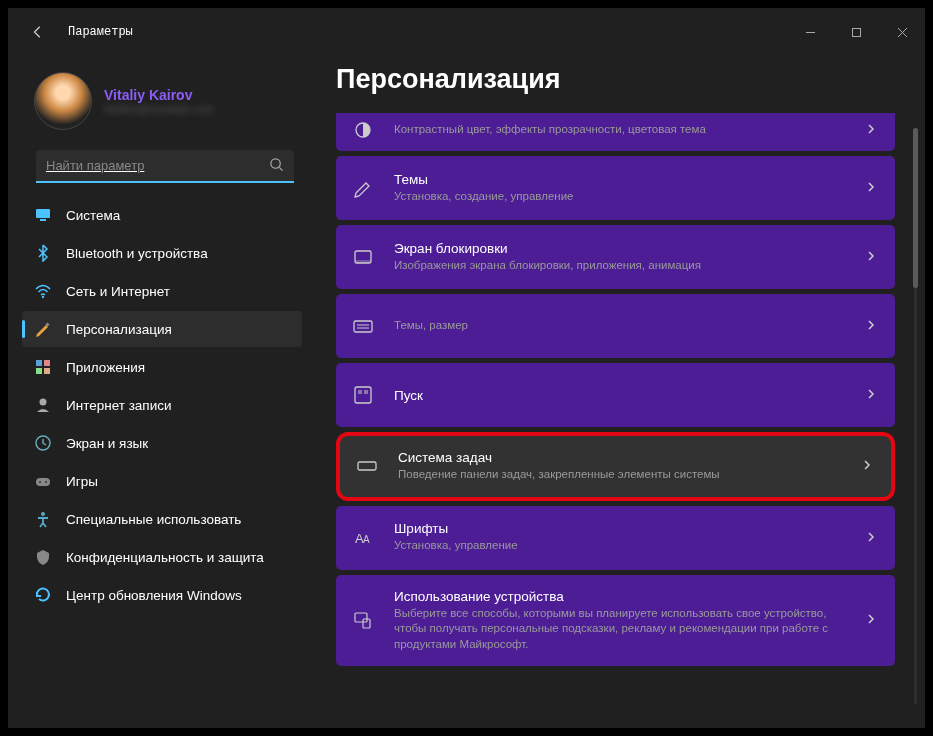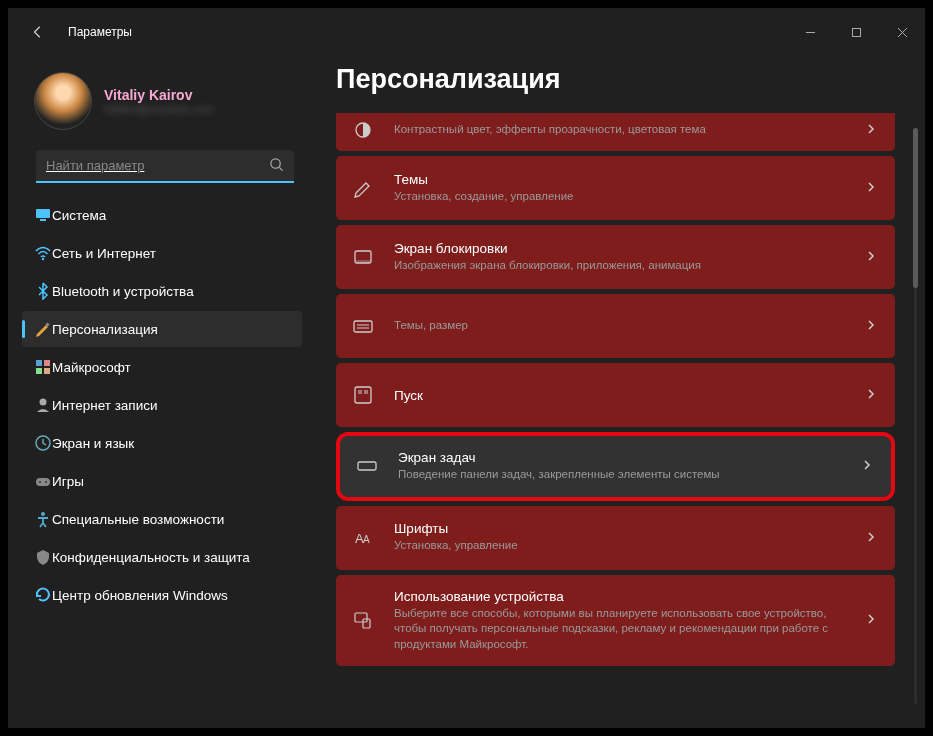--- a/index.html
+++ b/index.html
@@ -1,41 +1,41 @@
 <!DOCTYPE html>
 <html><head>
 <meta charset="utf-8">
 <style>
 * { margin:0; padding:0; box-sizing:border-box; font-family:"Segoe UI",Arial,sans-serif; }
 body { background:#000; width:933px; height:736px; overflow:hidden; }
 .frame { position:absolute; left:6px; top:6px; width:921px; height:724px; border:2px solid #000; background:#202020; }
 .titlebar { height:48px; display:flex; align-items:center; padding-left:14px; }
 .back { width:32px; height:32px; display:flex; align-items:center; justify-content:center; color:#ccc; }
-.appname { color:#fff; font-size:12px; margin-left:14px; }
+.appname { color:#fff; font-size:12px; margin-left:14px;font-family:Liberation Mono, monospace; }
 .wincontrols { margin-left:auto; display:flex; }
 .wbtn { width:46px; height:32px; display:flex; align-items:center; justify-content:center; color:#aaa; }
 .content { display:flex; height:calc(100% - 48px); }
 .sidebar { width:300px; padding:8px 0 0 14px; display:flex; flex-direction:column; }
 .profile { display:flex; align-items:center; padding:8px 8px 16px 12px; gap:12px; }
 .avatar { width:58px; height:58px; border-radius:50%; background:radial-gradient(circle at 50% 35%, #ffd8b0 15%, #c84 40%, #222 70%); border:1px solid #444; }
-.pname { color:#f9a8d4; font-size:14px; font-weight:600; }
+.pname { color:#8b5cf6; font-size:14px; font-weight:600; }
 .pemail { color:#555; font-size:11px; filter:blur(3px); }
 .searchwrap { margin:4px 14px 14px 14px; position:relative; }
 .search { width:100%; background:#2d2d2d; border:none; border-bottom:2px solid #4cc2ff; color:#fff; font-size:13px; padding:8px 30px 8px 10px; border-radius:4px 4px 0 0; outline:none;text-decoration:underline; }
 .search::placeholder { color:#888; }
 .searchicon { position:absolute; right:10px; top:7px; color:#aaa; }
 .nav { display:flex; flex-direction:column; gap:2px; padding-right:6px; }
-.navitem { display:flex; align-items:center; padding:9px 10px 9px 12px; border-radius:4px; color:#fff; font-size:13.5px; cursor:pointer; position:relative; }
+.navitem { display:flex; align-items:center; gap:14px; padding:9px 10px 9px 12px; border-radius:4px; color:#fff; font-size:13.5px; cursor:pointer; position:relative; }
 .navitem.active { background:#2d2d2d; }
 .navitem.active::before { content:""; position:absolute; left:0; top:9px; bottom:9px; width:3px; background:#4cc2ff; border-radius:2px; }
 .navicon { width:18px; height:18px; display:flex; align-items:center; justify-content:center; font-size:14px; }
 .main { flex:1; padding:8px 24px 0 28px; display:flex; flex-direction:column; overflow:hidden; }
 .pagetitle { color:#fff; font-size:27px; font-weight:600; margin-bottom:18px; }
 .list { display:flex; flex-direction:column; gap:5px; overflow-y:auto; padding-right:6px; }
-.card { background:#7f1d1d; border-radius:5px; display:flex; align-items:center; padding:14px 18px 14px 16px; gap:20px; cursor:pointer; min-height:64px; }
+.card { background:#4c1d95; border-radius:5px; display:flex; align-items:center; padding:14px 18px 14px 16px; gap:20px; cursor:pointer; min-height:64px; }
 .card.partial { border-radius:0 0 5px 5px; padding-top:6px; padding-bottom:10px; min-height:auto; }
 .card.highlight { border:4px solid #e30613; border-radius:12px; background:#323232; }
 .cicon { width:22px; color:#ddd; display:flex; align-items:center; justify-content:center; flex-shrink:0; }
 .ctext { flex:1; display:flex; flex-direction:column; gap:2px; }
 .ctitle { color:#fff; font-size:13.5px; }
 .cdesc { color:#9a9a9a; font-size:11.5px; line-height:1.35; }
 .chev { color:#ccc; flex-shrink:0; }
 .scrollbar-track { position:absolute; right:8px; top:120px; bottom:24px; width:3px; background:#2d2d2d; border-radius:2px; }
 .scrollbar-thumb { position:absolute; right:7px; top:120px; width:5px; height:160px; background:#5a5a5a; border-radius:3px; }
 </style>
@@ -93,53 +93,53 @@
               <svg width="18" height="18" viewBox="0 0 18 18">
                 <rect x="2" y="3" width="14" height="9" rx="1" fill="#4cc2ff"></rect>
                 <rect x="6" y="13" width="6" height="2" fill="#4cc2ff"></rect>
               </svg>
             </span>
             <span>Система</span>
           </div>
           <div class="navitem">
             <span class="navicon">
               <svg width="18" height="18" viewBox="0 0 18 18">
+                <path d="M9 1 L13 5 L9 9 L13 13 L9 17 V1 M5 5 L13 13 M5 13 L13 5" stroke="#4cc2ff" stroke-width="1.5" fill="none"></path>
+              </svg>
+            </span>
+            <span>Bluetooth и устройства</span>
+          </div>
+          <div class="navitem">
+            <span class="navicon">
+              <svg width="18" height="18" viewBox="0 0 18 18">
                 <path d="M2 7 Q9 0 16 7 M4.5 10 Q9 5 13.5 10 M7 13 Q9 11 11 13" stroke="#4cc2ff" stroke-width="1.5" fill="none"></path>
                 <circle cx="9" cy="15" r="1.2" fill="#4cc2ff"></circle>
               </svg>
             </span>
             <span>Сеть и Интернет</span>
-          </div>
-          <div class="navitem">
-            <span class="navicon">
-              <svg width="18" height="18" viewBox="0 0 18 18">
-                <path d="M9 1 L13 5 L9 9 L13 13 L9 17 V1 M5 5 L13 13 M5 13 L13 5" stroke="#4cc2ff" stroke-width="1.5" fill="none"></path>
-              </svg>
-            </span>
-            <span>Bluetooth и устройства</span>
           </div>
           <div class="navitem active">
             <span class="navicon">
               <svg width="18" height="18" viewBox="0 0 18 18">
                 <path d="M3 14 L12 5 L14 7 L5 16 L2 17 Z" fill="#e8a33d"></path>
                 <rect x="12" y="3" width="3" height="3" transform="rotate(45 13.5 4.5)" fill="#888"></rect>
               </svg>
             </span>
             <span>Персонализация</span>
           </div>
           <div class="navitem">
             <span class="navicon">
               <svg width="18" height="18" viewBox="0 0 18 18">
                 <rect x="2" y="2" width="6" height="6" fill="#5aa0d8"></rect>
                 <rect x="10" y="2" width="6" height="6" fill="#d88"></rect>
                 <rect x="2" y="10" width="6" height="6" fill="#8d8"></rect>
                 <rect x="10" y="10" width="6" height="6" fill="#da8"></rect>
               </svg>
             </span>
-            <span>Майкрософт</span>
+            <span>Приложения</span>
           </div>
           <div class="navitem">
             <span class="navicon">
               <svg width="18" height="18" viewBox="0 0 18 18">
                 <circle cx="9" cy="6" r="3.5" fill="#aaa"></circle>
                 <path d="M3 16 Q9 10 15 16" fill="#aaa"></path>
               </svg>
             </span>
             <span>Интернет записи</span>
           </div>
@@ -162,21 +162,21 @@
             </span>
             <span>Игры</span>
           </div>
           <div class="navitem">
             <span class="navicon">
               <svg width="18" height="18" viewBox="0 0 18 18">
                 <circle cx="9" cy="4" r="2" fill="#5ac"></circle>
                 <path d="M4 8 L14 8 M9 8 V13 M9 13 L6 17 M9 13 L12 17" stroke="#5ac" stroke-width="1.8" fill="none"></path>
               </svg>
             </span>
-            <span>Специальные возможности</span>
+            <span>Специальные использовать</span>
           </div>
           <div class="navitem">
             <span class="navicon">
               <svg width="18" height="18" viewBox="0 0 18 18">
                 <path d="M9 2 L15 5 V9 Q15 14 9 17 Q3 14 3 9 V5 Z" fill="#888"></path>
               </svg>
             </span>
             <span>Конфиденциальность и защита</span>
           </div>
           <div class="navitem">
@@ -267,21 +267,21 @@
                 <path d="M4 2 L8 6 L4 10" stroke="#ccc" stroke-width="1.5" fill="none"></path>
               </svg></span>
           </div>
           <div class="card highlight">
             <span class="cicon">
               <svg width="22" height="22" viewBox="0 0 22 22">
                 <rect x="2" y="7" width="18" height="8" rx="1.5" stroke="#ccc" fill="none" stroke-width="1.3"></rect>
               </svg>
             </span>
             <div class="ctext">
-              <div class="ctitle">Экран задач</div>
+              <div class="ctitle">Система задач</div>
               <div class="cdesc">Поведение панели задач, закрепленные элементы системы</div>
             </div>
             <span class="chev"><svg width="12" height="12" viewBox="0 0 12 12">
                 <path d="M4 2 L8 6 L4 10" stroke="#ccc" stroke-width="1.5" fill="none"></path>
               </svg></span>
           </div>
           <div class="card">
             <span class="cicon">
               <svg width="22" height="22" viewBox="0 0 22 22">
                 <text x="3" y="16" font-size="13" fill="#ccc" font-family="serif">A</text>

